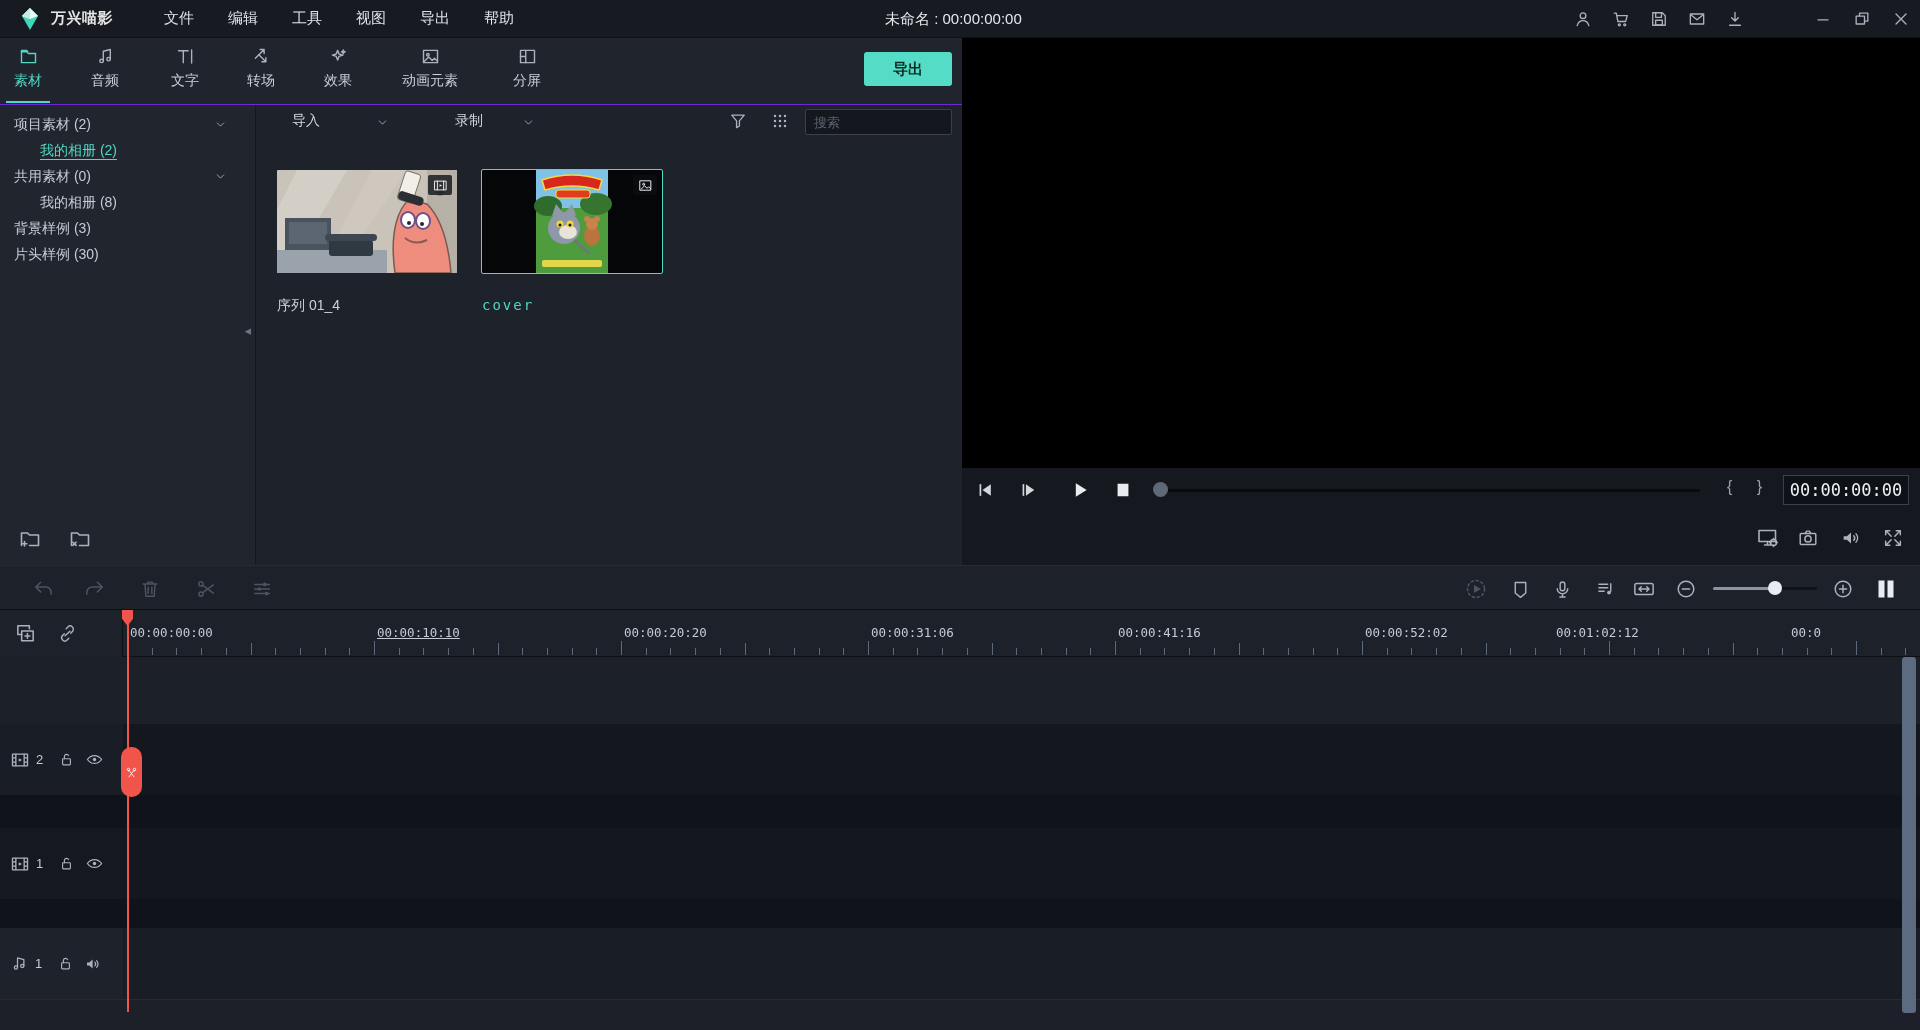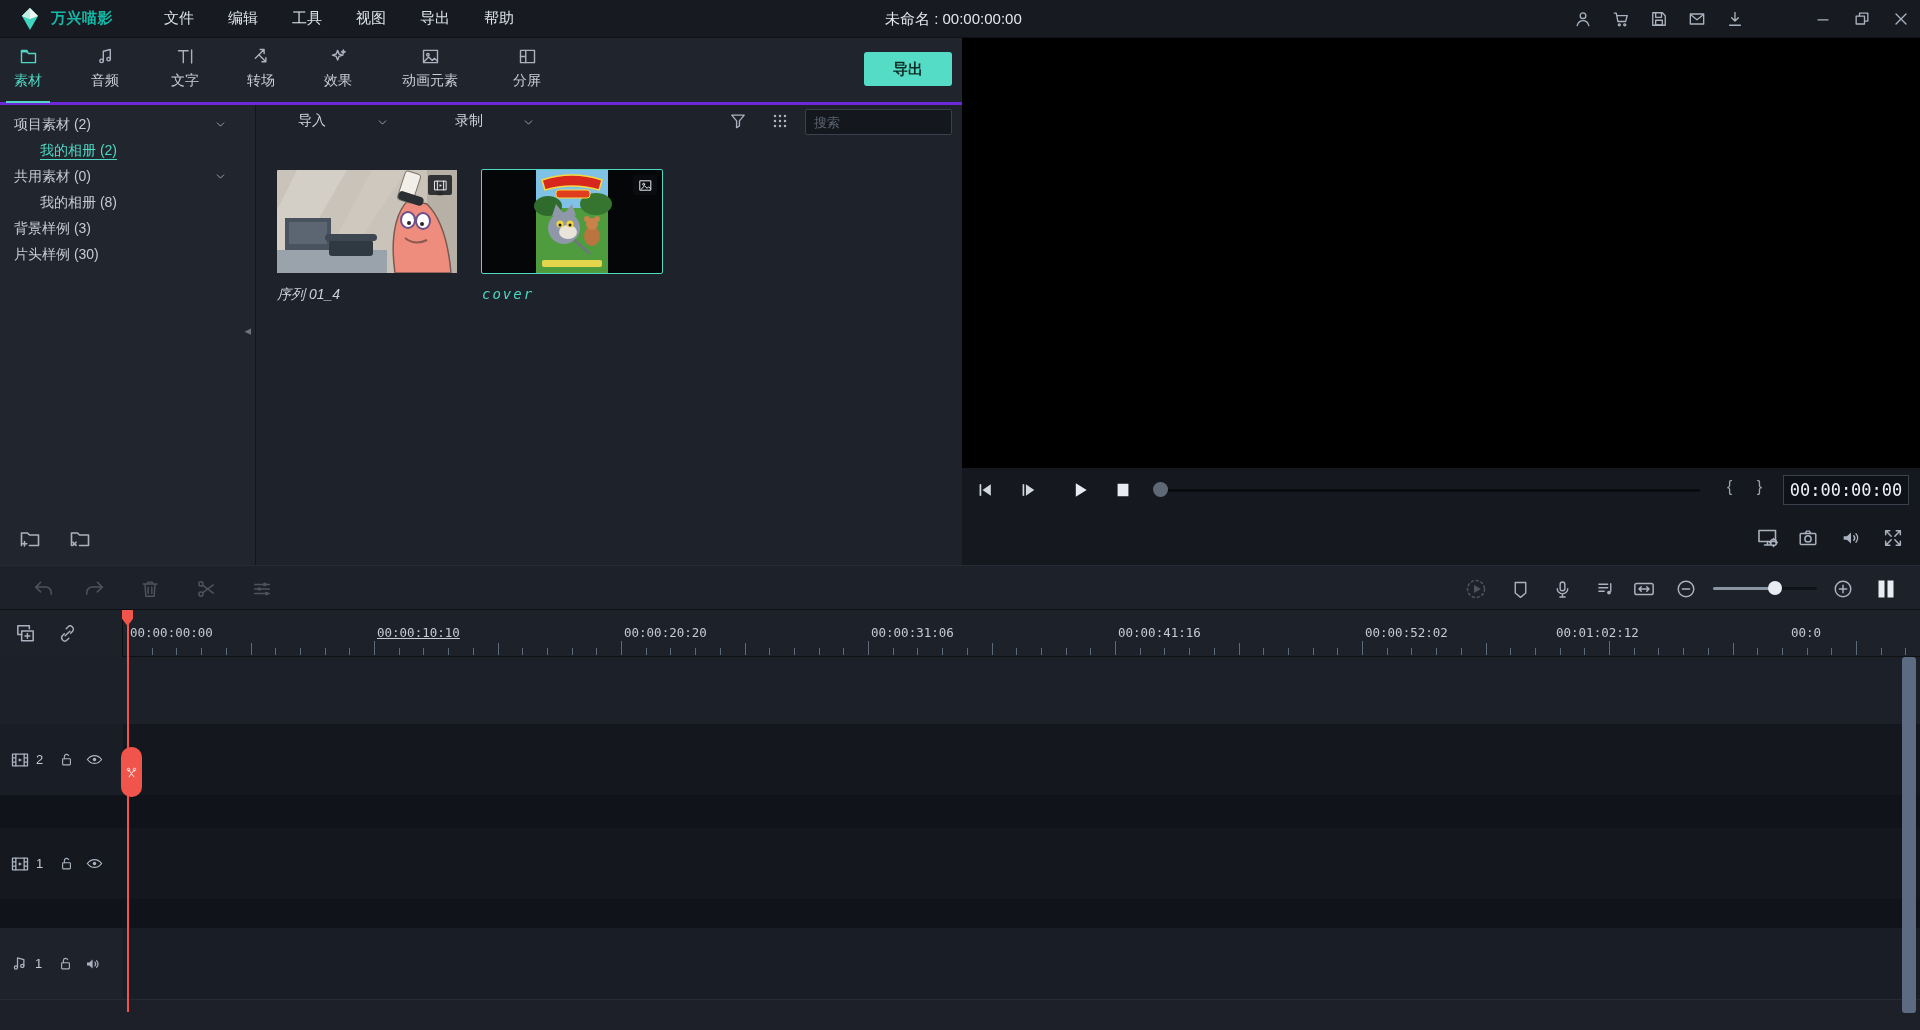--- a/index.html
+++ b/index.html
@@ -8,31 +8,31 @@
   .app { position:relative; width:1920px; height:1030px; background:#171a20; overflow:hidden; color:#d6dae1; }
 
   svg.ic { stroke:#aab2bf; fill:none; stroke-width:1.6; stroke-linecap:round; stroke-linejoin:round; display:block; }
   svg.ic .fill { fill:#aab2bf; stroke:none; }
   .dim svg.ic { stroke:#4b545f; }
   .dim svg.ic .fill { fill:#4b545f; }
 
   
   .titlebar { position:absolute; left:0; top:0; width:1920px; height:38px; background:#171a20; border-bottom:1px solid #0f1116; display:flex; align-items:center; }
   .logo { display:flex; align-items:center; gap:9px; padding-left:18px; width:150px; }
-  .logo-name { font-size:15px; font-weight:bold; color:#14b8a6; letter-spacing:.5px; }
+  .logo-name { font-size:15px; font-weight:bold; color:#e5e5e5; letter-spacing:.5px; }
   .menu { display:flex; gap:22px; margin-left:8px; }
   .menu-item { font-size:15px; color:#dde2e9; padding:2px 6px; cursor:default; }
   .win-title { position:absolute; left:885px; top:0; height:38px; display:flex; align-items:center; font-size:15px; color:#e4e8ee; }
   .tb-icons { position:absolute; right:174px; top:0; height:38px; display:flex; align-items:center; gap:16px; }
   .win-controls { position:absolute; right:8px; top:0; height:38px; display:flex; align-items:center; gap:17px; }
   .tb-btn { width:22px; height:22px; display:flex; align-items:center; justify-content:center; }
 
   
   .left-pane { position:absolute; left:0; top:38px; width:962px; height:527px; background:#20242c; }
-  .tabbar { position:relative; height:67px; border-bottom:3px solid #6d28d9; }
+  .tabbar { position:relative; height:67px; border-bottom:1px solid #6d28d9; }
   .tab { position:absolute; top:8px; transform:translateX(-50%); display:flex; flex-direction:column; align-items:center; gap:5px; cursor:default; }
   .tab-label { font-size:14px; color:#c8ceda; white-space:nowrap; }
   .tab.active .tab-label { color:#4fd8c4; }
   .tab.active svg.ic { stroke:#4fd8c4; }
   .tab.active::after { content:""; position:absolute; bottom:-13px; width:44px; height:2px; background:#4fd8c4; }
   .export-btn { position:absolute; right:10px; top:14px; width:88px; height:34px; background:#55dcc6; color:#0d2b25; font-size:15px; font-weight:bold; border:none; border-radius:3px; cursor:pointer; }
 
   .browser { position:absolute; left:0; top:67px; width:962px; height:460px; display:flex; }
   .sidebar { position:relative; width:256px; height:460px; background:#21252d; border-right:1px solid #14161c; padding-top:6px; }
   .tree-item { position:relative; height:26px; line-height:26px; font-size:14px; color:#c5ccd6; padding-left:14px; cursor:default; white-space:nowrap; }
@@ -48,21 +48,21 @@
   .mt-chev { position:absolute; top:11px; }
   .mt-icon { position:absolute; top:6px; }
   .search-box { position:absolute; left:549px; top:4px; width:147px; height:26px; background:#14171d; border:1px solid #3a414c; border-radius:2px; display:flex; align-items:center; }
   .search-box input { flex:1; background:transparent; border:none; outline:none; color:#aeb6c2; font-size:13px; padding:0 4px 0 8px; font-family:"Liberation Sans",sans-serif; }
   .search-box input::placeholder { color:#5c6572; }
 
   .media-card { position:absolute; top:65px; width:180px; }
   .thumb { position:relative; width:180px; height:103px; background:#0e1116; overflow:hidden; border-radius:1px; }
   .media-card.selected .thumb { outline:1px solid #4fd8c4; }
   .thumb-badge { position:absolute; top:5px; right:5px; width:24px; height:20px; background:rgba(12,14,19,.78); border-radius:2px; display:flex; align-items:center; justify-content:center; }
-  .card-label { margin-top:13px; font-size:14px; color:#ccd2da;font-style:italic; }
+  .card-label { margin-top:24px; font-size:14px; color:#ccd2da; }
   .media-card.selected .card-label { color:#4fd8c4; font-family:"DejaVu Sans Mono", monospace; letter-spacing:2px; }
 
   
   .right-pane { position:absolute; left:962px; top:38px; width:958px; height:527px; background:#15181e; }
   .video-area { position:absolute; left:0; top:0; width:958px; height:430px; background:#000; }
   .transport { position:absolute; left:0; top:430px; width:958px; height:44px; }
   .t-btn { position:absolute; top:11px; width:22px; height:22px; display:flex; align-items:center; justify-content:center; }
   .seek-line { position:absolute; left:206px; top:21px; width:532px; height:3px; background:#090b0f; border-radius:2px; }
   .seek-handle { position:absolute; left:191px; top:14px; width:15px; height:15px; border-radius:50%; background:#5f6975; }
   .inout { position:absolute; left:765px; top:10px; font-size:16px; color:#99a1ae; letter-spacing:10px; }
@@ -281,21 +281,21 @@
                 <path d="M3.5 18.5V6h6l2 2h9v10.5h-9"></path>
                 <path d="M4.9 15.2l3.2 3.2M8.1 15.2l-3.2 3.2"></path>
               </svg>
             </span>
         </div>
         <span class="collapse-handle">◂</span>
       </aside>
 
       <section class="media">
         <div class="media-toolbar">
-          <span class="mt-label" style="left:42px">导入</span>
+          <span class="mt-label" style="left:36px">导入</span>
           <span class="mt-chev" style="left:120px">
               <svg class="ic" width="13" height="13" viewBox="0 0 24 24">
                 <path d="M6 9l6 6 6-6"></path>
               </svg>
             </span>
           <span class="mt-label" style="left:199px">录制</span>
           <span class="mt-chev" style="left:266px">
               <svg class="ic" width="13" height="13" viewBox="0 0 24 24">
                 <path d="M6 9l6 6 6-6"></path>
               </svg>

